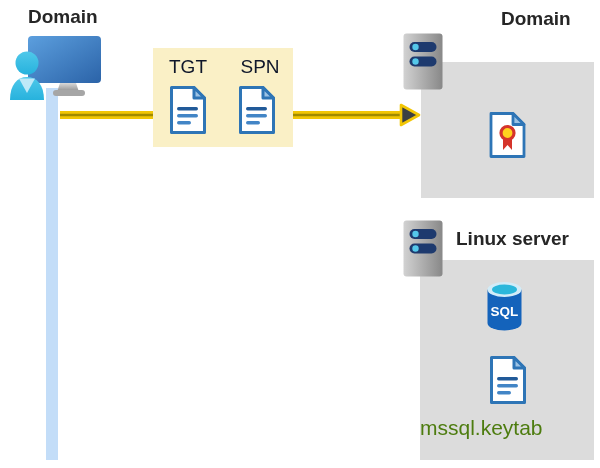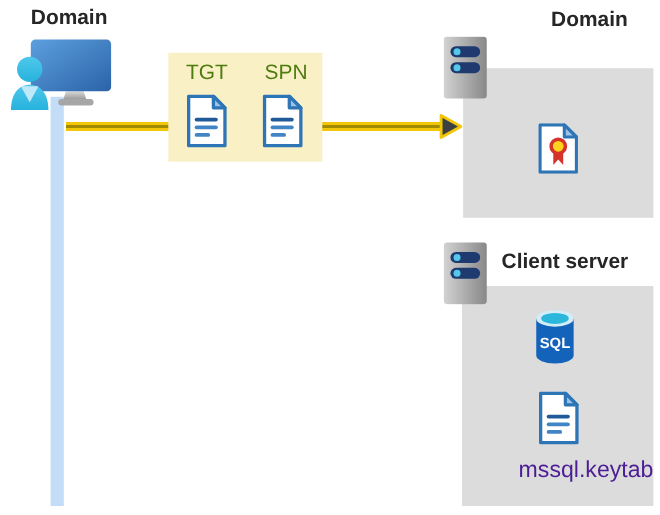--- a/index.html
+++ b/index.html
@@ -6,26 +6,26 @@
   .canvas{
     position:relative;width:600px;height:468px;background:#ffffff;
     font-family:"Liberation Sans","DejaVu Sans",sans-serif;overflow:hidden;
   }
   .abs{position:absolute;}
   .title{font-weight:bold;font-size:19px;color:#262626;line-height:25px;letter-spacing:0px;}
   
   .vline{left:46px;top:88px;width:12px;height:372px;background:#c3ddf8;}
   
   .cred-box{left:153px;top:48px;width:140px;height:99px;background:#faf0c6;}
-  .cred-label{top:56px;text-align:center;font-size:19px;color:#4d7c0f;}
+  .cred-label{top:56px;text-align:center;font-size:19px;color:#0f172a;}
   
   .panel{background:#dcdcdc;}
   .panel-dc{left:421px;top:62px;width:173px;height:136px;}
   .panel-linux{left:420px;top:260px;width:174px;height:200px;}
-  .keytab-label{left:420px;top:416px;width:174px;text-align:right;font-size:21px;color:#4c1d95;}
+  .keytab-label{left:420px;top:416px;width:174px;text-align:left;font-size:21px;color:#4d7c0f;}
 </style>
 </head>
 <body>
 
 <div class="canvas">
 
   <div class="abs vline"></div>
 
   <svg class="abs" style="left:60px;top:102px;" width="361" height="26" viewBox="0 0 361 26">
     <line x1="0" y1="13" x2="346" y2="13" stroke="#f2c606" stroke-width="8"></line>
@@ -89,21 +89,21 @@
           <stop offset="1" stop-color="#888888"></stop>
       </linearGradient>
     </defs>
     <rect x="0.5" y="0.5" width="39" height="56" rx="3" fill="url(#srvg2)"></rect>
     <rect x="6.5" y="9" width="27" height="10" rx="5" fill="#1e3a6e"></rect>
     <circle cx="12.5" cy="14" r="3.2" fill="#55c8ea"></circle>
     <rect x="6.5" y="23.5" width="27" height="10" rx="5" fill="#1e3a6e"></rect>
     <circle cx="12.5" cy="28.5" r="3.2" fill="#55c8ea"></circle>
   </svg>
 
-  <div class="abs title" style="left:456px;top:226px;">Client server</div>
+  <div class="abs title" style="left:456px;top:226px;">Linux server</div>
 
   <svg class="abs" style="left:486px;top:281px;" width="37" height="51" viewBox="0 0 37 51">
     <path d="M1.5,8.5 L1.5,42 A17,7.5 0 0 0 35.5,42 L35.5,8.5 Z" fill="#1463bb"></path>
     <ellipse cx="18.5" cy="8.5" rx="17" ry="7.5" fill="#d2ecf8"></ellipse>
     <ellipse cx="18.5" cy="8.5" rx="12.5" ry="5" fill="#2bb7db"></ellipse>
     <text x="18.5" y="35" text-anchor="middle" font-family="Liberation Sans, DejaVu Sans, sans-serif" font-size="13.5" font-weight="bold" fill="#ffffff">SQL</text>
   </svg>
 
   <svg class="abs" style="left:488px;top:356px;" width="40" height="48" viewBox="0 0 40 48">
     <path d="M3.5,1.5 H26 L36.5,12 V46.5 H3.5 Z" fill="#ffffff" stroke="#2e75b6" stroke-width="3" stroke-linejoin="round"></path>

